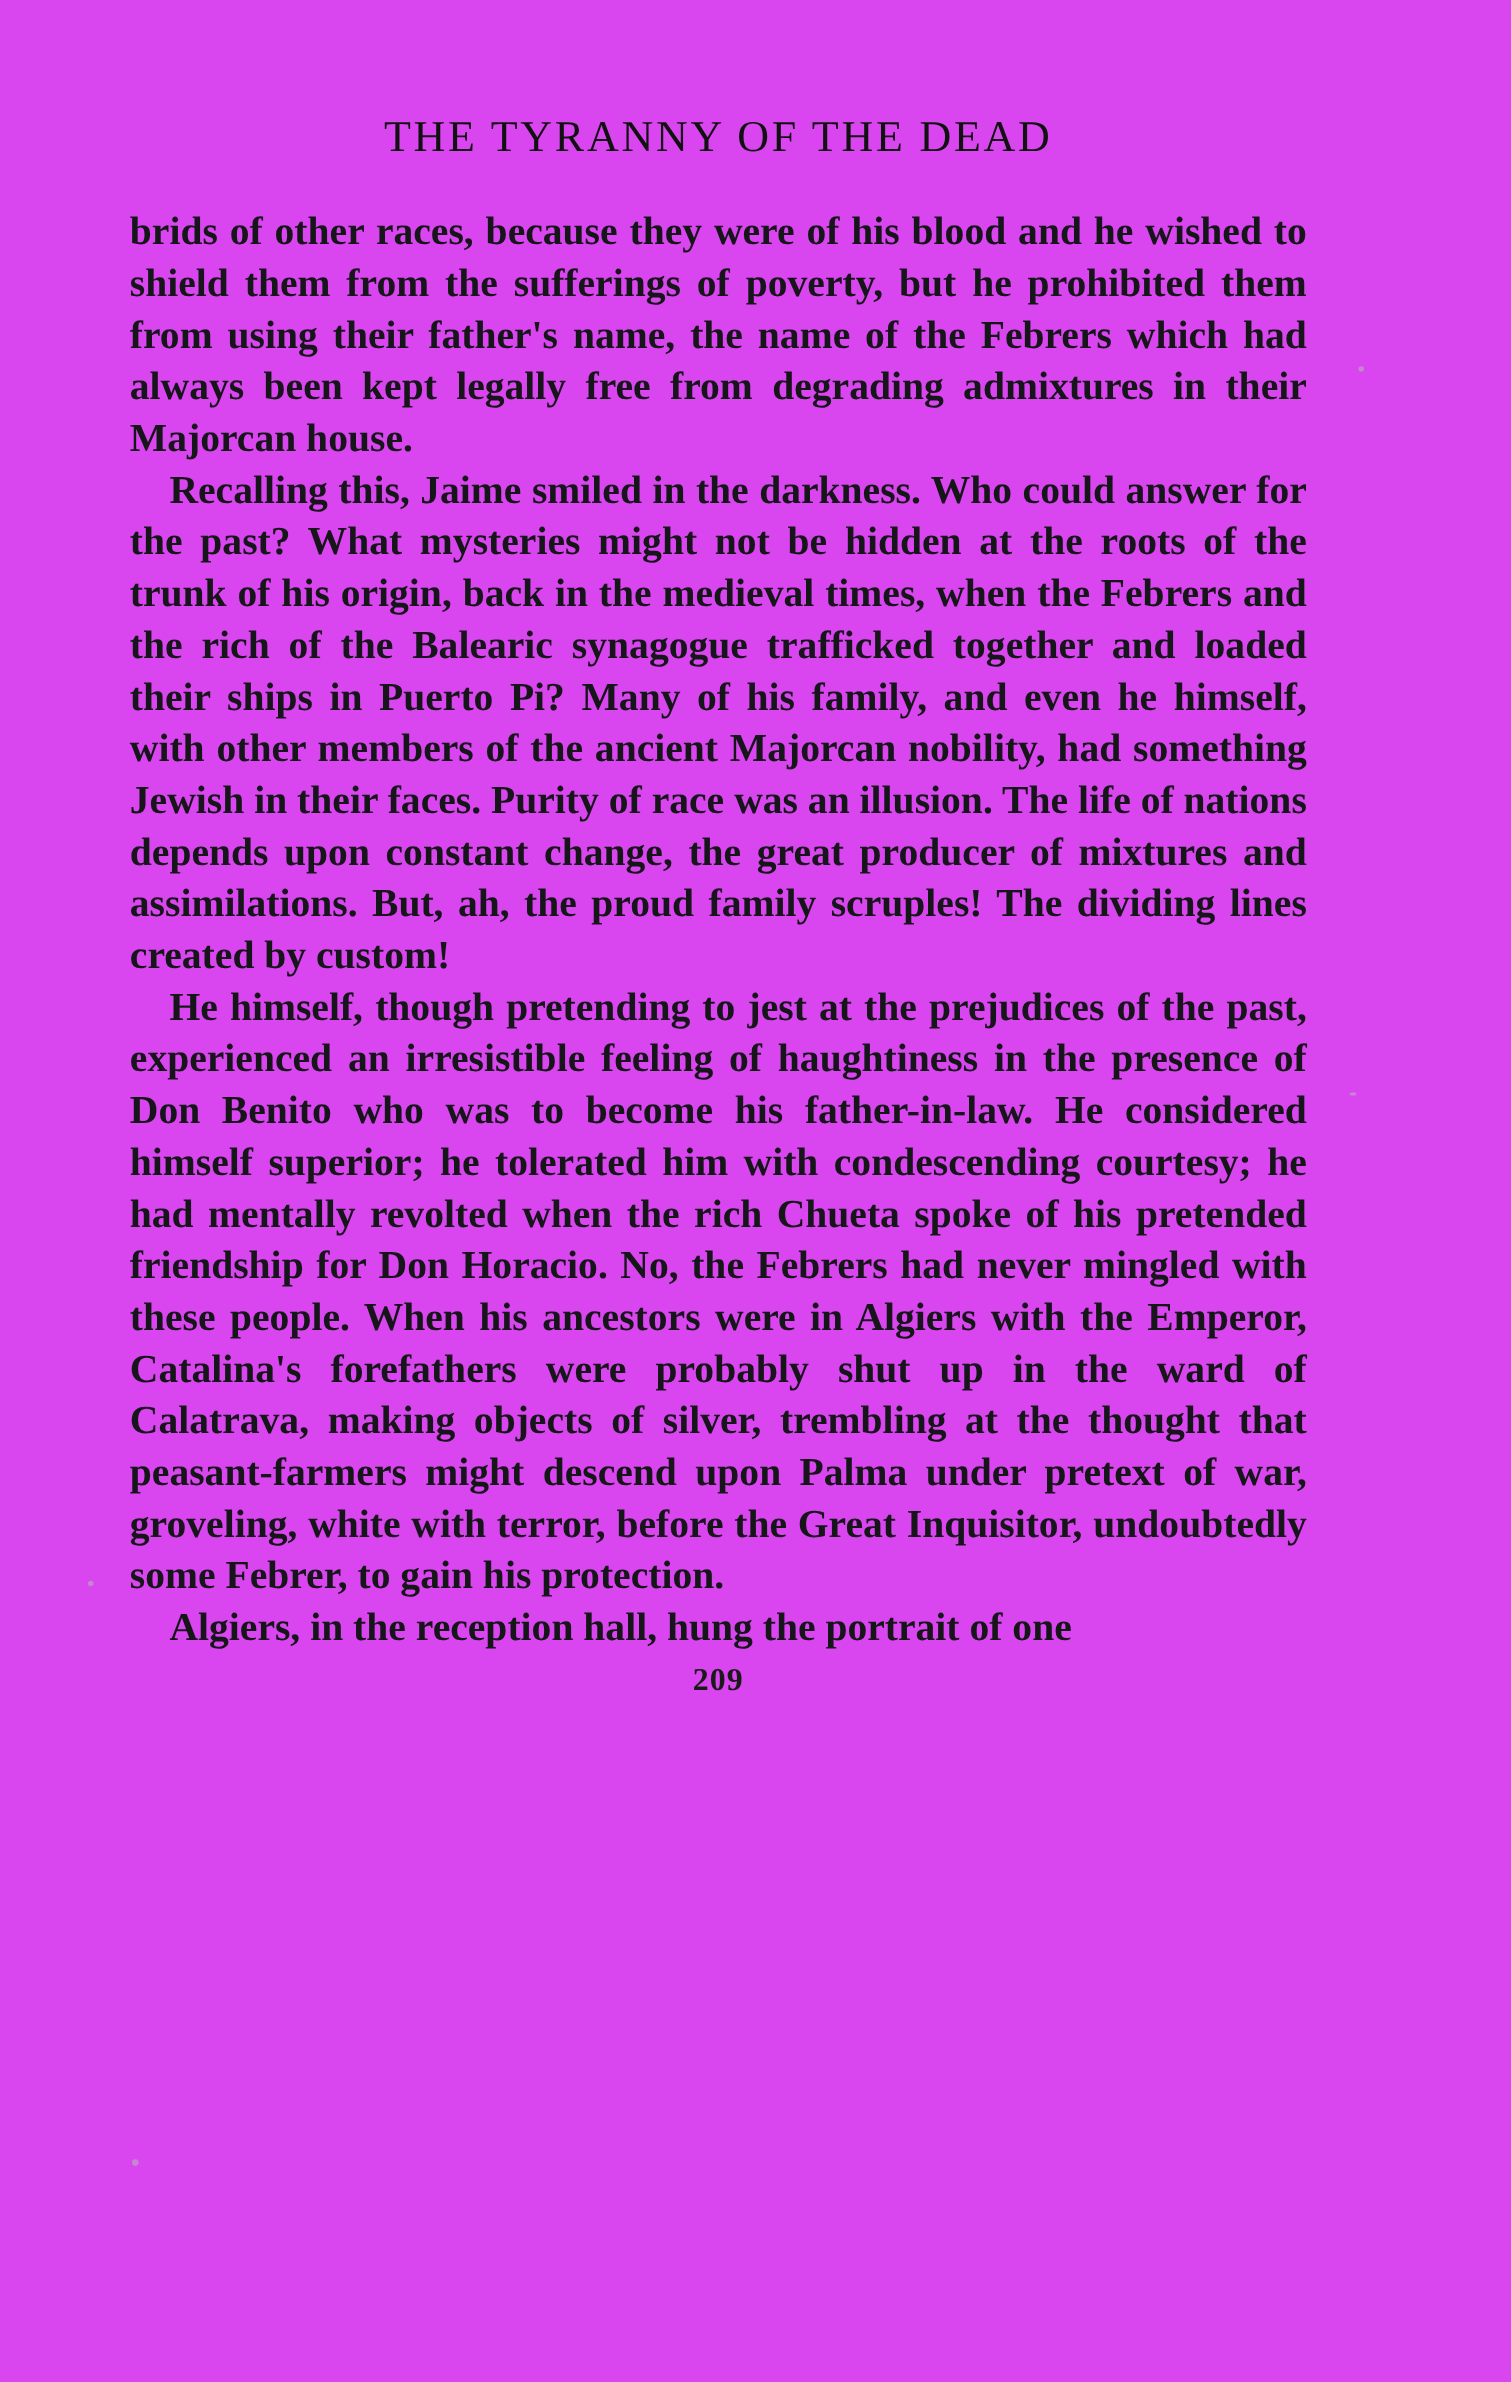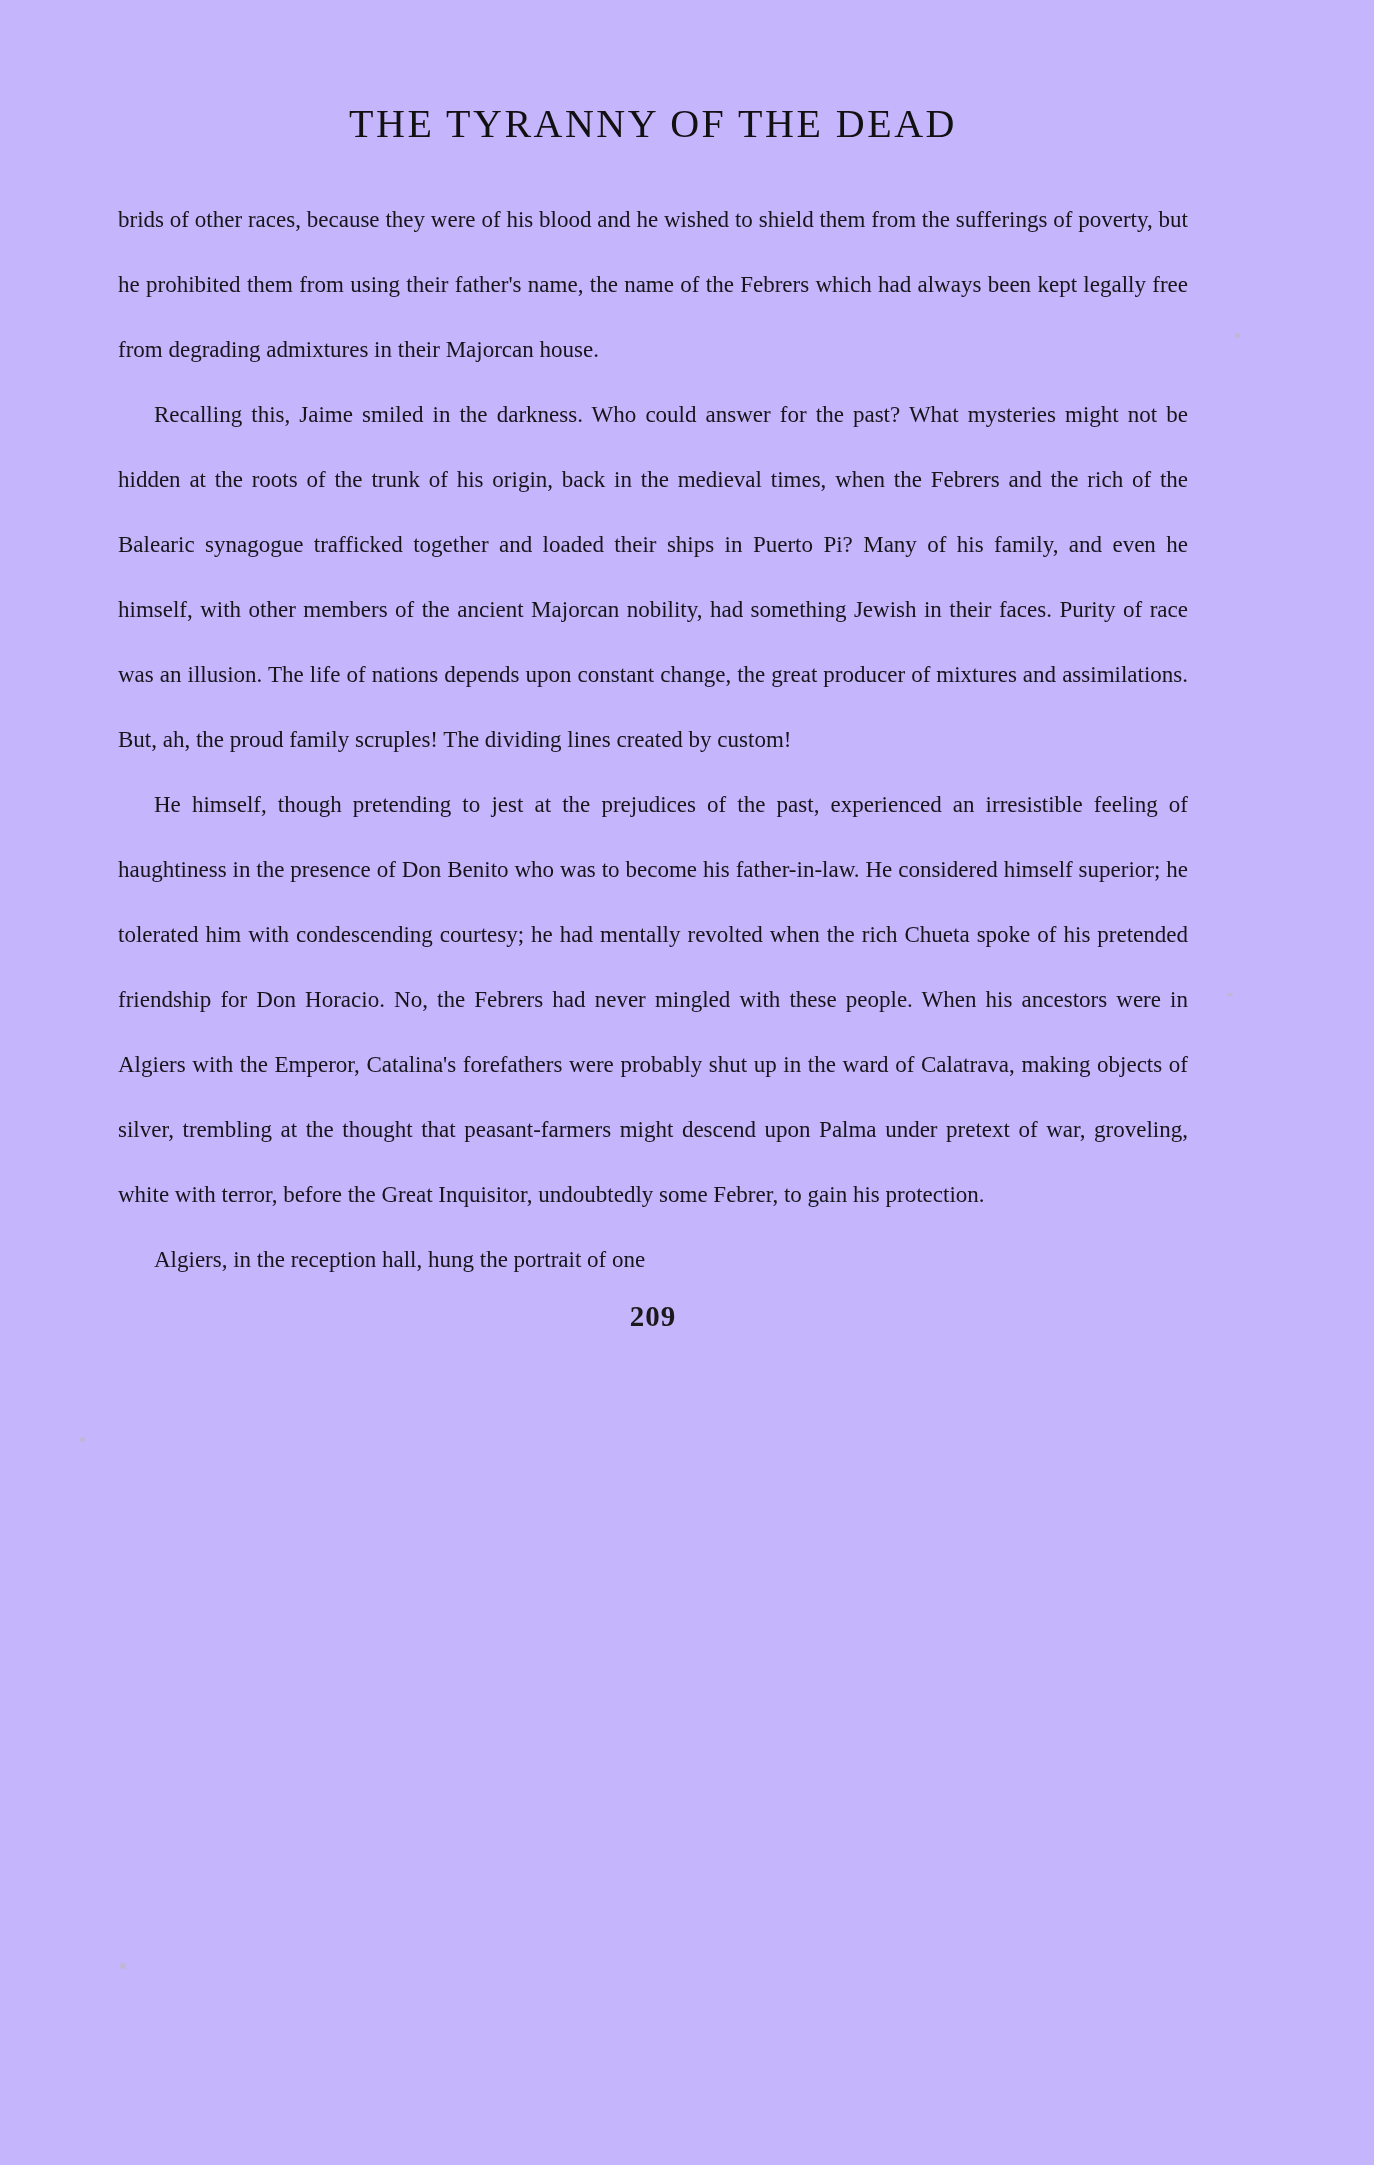--- a/index.html
+++ b/index.html
@@ -14,44 +14,45 @@
     color: #1a1a1a;
     position: relative;
     overflow: hidden;
   }
   .page {
     position: absolute;
     left: 0;
     top: 0;
     width: 1374px;
     height: 2165px;
-    background: #c4b5fd;
+    background: #d946ef;
   }
   .page-inner {
     position: absolute;
     left: 118px;
     top: 100px;
     width: 1070px;
   }
   .running-head {
     text-align: center;
     font-family: "Liberation Serif", serif;
     font-size: 40px;
     letter-spacing: 2.5px;
     font-weight: 400;
     color: #111;
     margin: 0 0 40px 0;
     white-space: nowrap;
   }
   .body-text {
-    font-size: 23px;
-    line-height: 65px;
+    font-size: 36px;
+    line-height: 47px;
     text-align: justify;
     text-justify: inter-word;
     color: #16161a;
+    font-weight: bold;
     -webkit-font-smoothing: antialiased;
   }
   .para {
     margin: 0;
     text-indent: 0;
   }
   .para + .para {
     margin-top: 0;
   }
   .para.indent {

